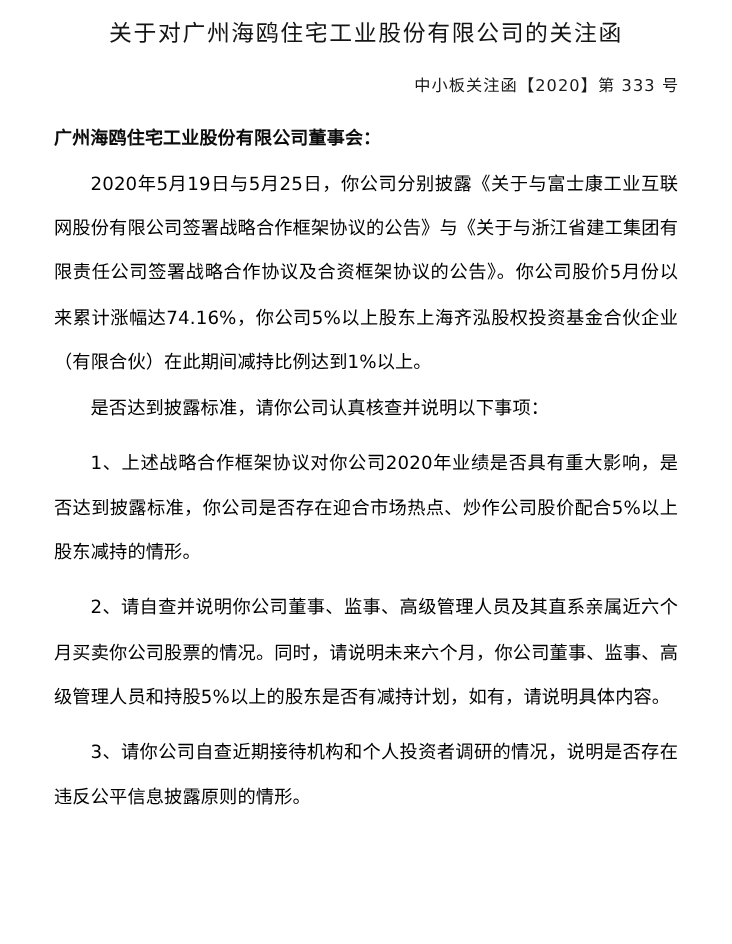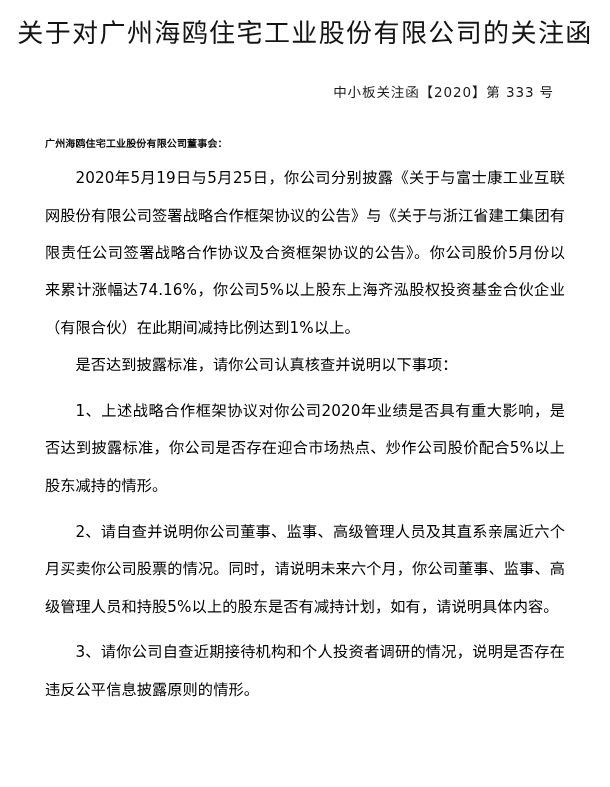--- a/index.html
+++ b/index.html
@@ -24,52 +24,52 @@
     background: #ffffff;
     box-sizing: border-box;
   }
 
   
   .doc-title {
     margin: 0;
     padding: 16px 0 0 0;
     text-align: center;
     font-family: "DejaVu Sans", "Liberation Sans", sans-serif;
-    font-size: 26px;
+    font-size: 19px;
     font-weight: 400;
     letter-spacing: 1.4px;
     color: #141414;
     line-height: 1.35;
     white-space: nowrap;
   }
 
   
   .doc-number-row {
-    margin: 12px;
+    margin: 0;
     padding: 18px 44px 0 0;
     text-align: right;
   }
   .doc-number {
     font-family: "DejaVu Sans", "Liberation Sans", sans-serif;
     font-size: 13.5px;
     letter-spacing: 0.9px;
     color: #1a1a1a;
     white-space: nowrap;
   }
 
   
   .body-block {
     padding: 0 45px 0 45px;
   }
 
   .salutation {
     margin: 0;
     padding-top: 23px;
     font-family: "DejaVu Sans", "Liberation Sans", sans-serif;
-    font-size: 10px;
+    font-size: 15px;
     font-weight: bold;
     letter-spacing: 0.15px;
     color: #0d0d0d;
     line-height: 1.6;
     text-align: left;
   }
 
   p.para {
     margin: 0;
     font-family: "DejaVu Sans", "Liberation Sans", sans-serif;

